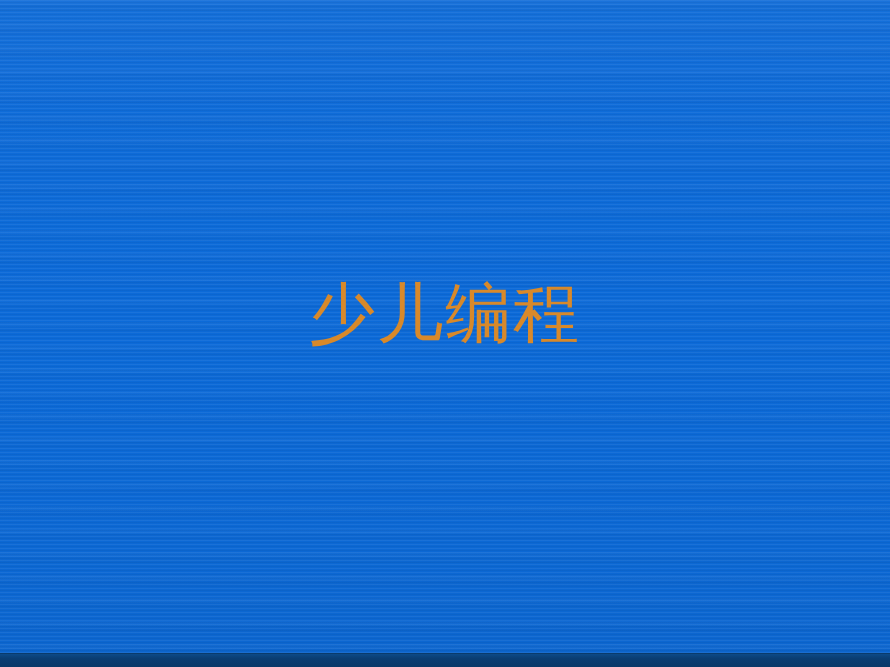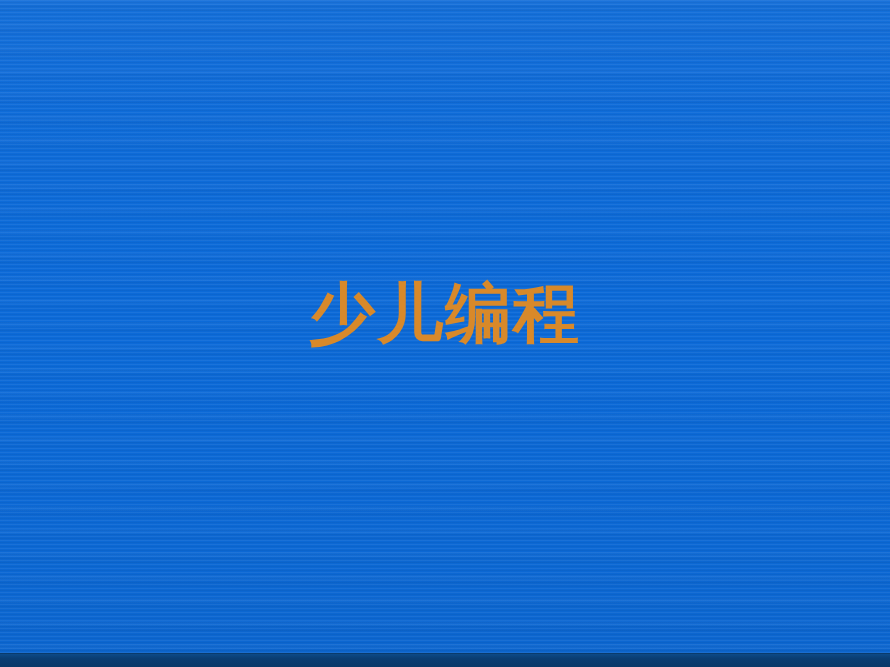--- a/index.html
+++ b/index.html
@@ -106,21 +106,21 @@
     inset: 0;
     display: flex;
     align-items: center;
     justify-content: center;
     pointer-events: none;
   }
 
   .slide-title {
     font-family: "DejaVu Sans", "Liberation Sans", sans-serif;
     font-size: 66px;
-    font-weight: 700;
+    font-weight: 400;
     line-height: 1;
     color: #d8892a;
     letter-spacing: 2px;
     white-space: nowrap;
     margin: 4px;
     transform: translateY(-20px);
     text-rendering: geometricPrecision;
   }
 </style>
 </head>

